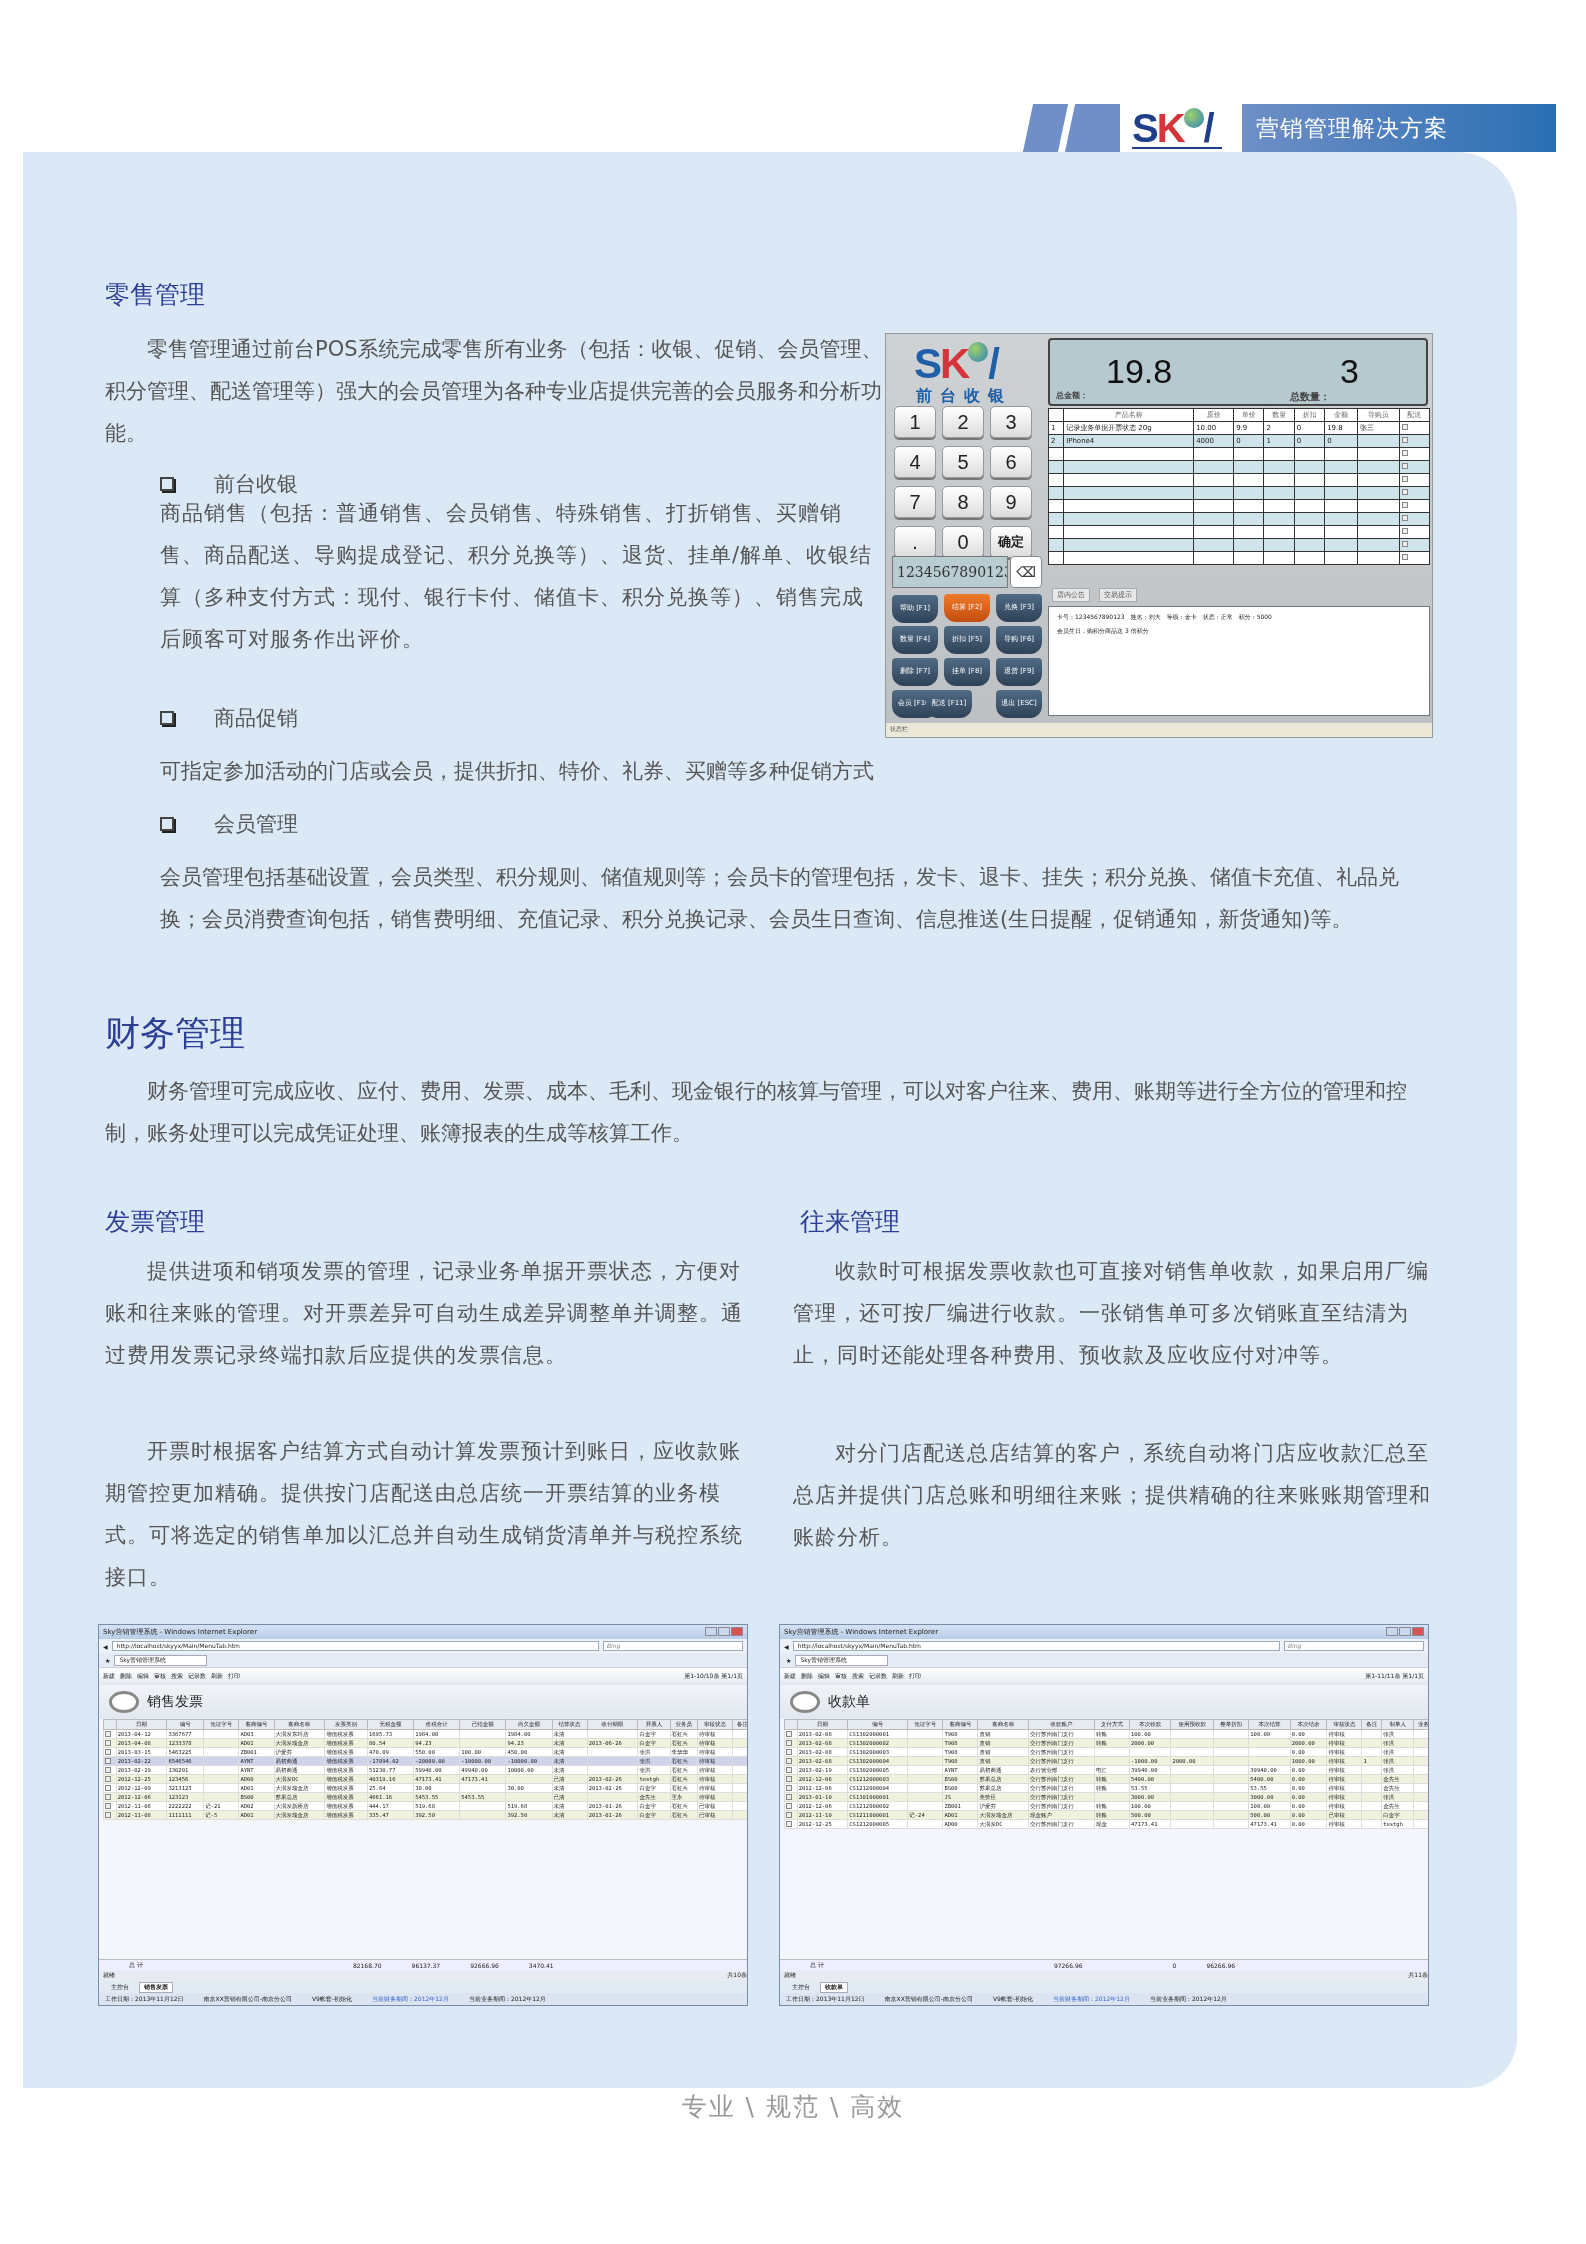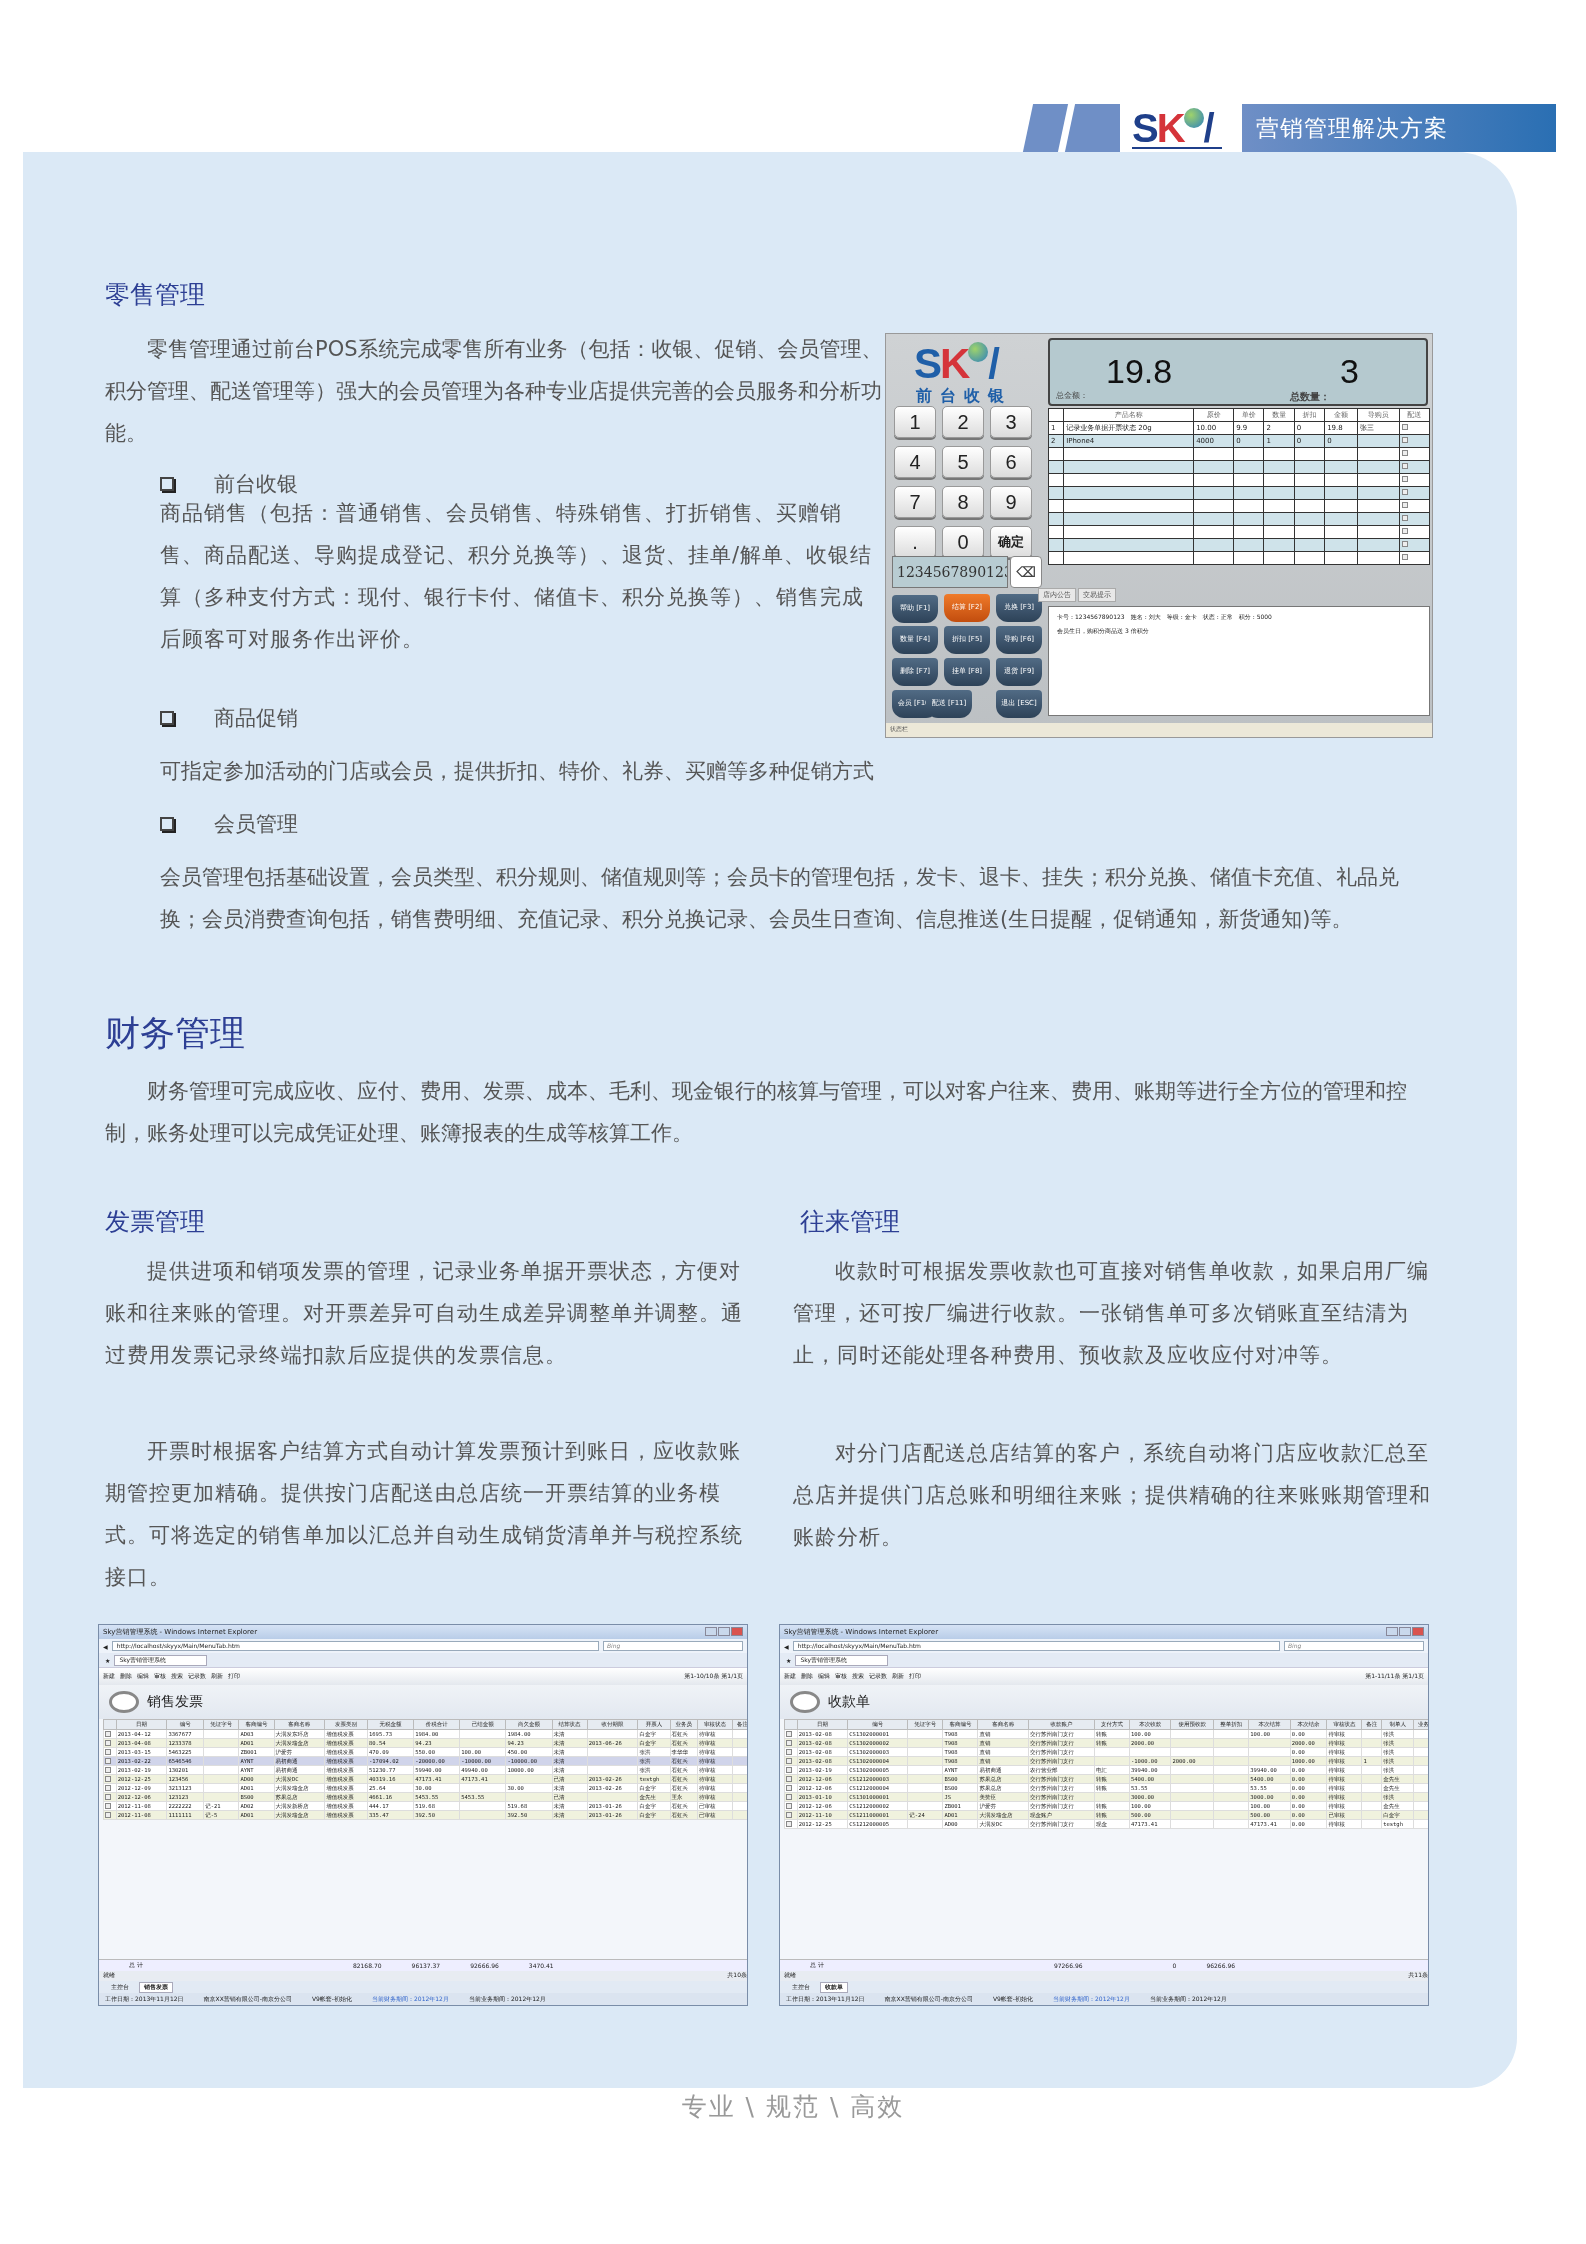--- a/index.html
+++ b/index.html
@@ -28,29 +28,29 @@
 .pos-sub{position:absolute;left:30px;top:52px;font-size:16px;color:#1f5fa8;letter-spacing:8px;font-weight:bold}
 .key{position:absolute;width:42px;height:32px;background:linear-gradient(#fff,#dcdcdc);border:1px solid #999;border-radius:5px;font:20px "Liberation Sans",sans-serif;text-align:center;line-height:30px;color:#222;box-shadow:0 2px 0 #777}
 .key.ok{font-size:13px;font-weight:bold}
 .input-disp{position:absolute;left:6px;top:222px;width:116px;height:32px;background:#b8ccd2;border:1px solid #777;font:14px "DejaVu Serif",serif;line-height:30px;padding-left:4px;color:#333;overflow:hidden}
 .bksp{position:absolute;left:124px;top:222px;width:32px;height:32px;background:#fff;border:1px solid #888;border-radius:4px;text-align:center;line-height:30px;font-size:14px;font-weight:bold}
 .fkey{position:absolute;width:46px;height:28px;background:linear-gradient(#516b85,#2d4258);border-radius:4px 4px 12px 12px;color:#fff;font-size:7px;text-align:center;line-height:26px}
 .fkey.active{background:linear-gradient(#f07a2a,#c24d0e)}
 .disp{position:absolute;left:162px;top:4px;width:380px;height:68px;background:#b5c9cf;border:2px solid #444;border-radius:4px}
 .disp-amt{position:absolute;left:56px;top:12px;font:34px "Liberation Sans",sans-serif;color:#111}
 .disp-qty{position:absolute;left:290px;top:12px;font:34px "Liberation Sans",sans-serif;color:#111}
-.disp-l1{position:absolute;left:6px;top:50px;font-size:8px;font-weight:normal}
+.disp-l1{position:absolute;left:6px;top:50px;font-size:8px;font-weight:bold}
 .disp-l2{position:absolute;left:240px;top:50px;font-size:10px;font-weight:bold}
 .grid{position:absolute;left:162px;top:74px;width:382px;border-collapse:collapse;font-size:7px}
 .grid td,.grid th{border:1px solid #333;height:13px;padding:0 2px;font-weight:normal;color:#222}
 .grid th{background:#fff;color:#666}
 .grid tr:nth-child(even) td{background:#cfe3ea}
 .grid tr:nth-child(odd) td{background:#fff}
 .chk{display:inline-block;width:6px;height:6px;border:1px solid #888;background:#eee}
-.tabs{position:absolute;left:152px;top:260px;display:flex;gap:2px}
+.tabs{position:absolute;left:166px;top:260px;display:flex;gap:9px}
 .tab{background:#e8e8e8;border:1px solid #aaa;font-size:7px;padding:1px 4px;color:#555}
 .notice{position:absolute;left:162px;top:272px;width:382px;height:110px;background:#fff;border:1px solid #777;font-size:6px;padding:3px 8px;color:#222;line-height:14px}
 .statusbar{position:absolute;left:0;bottom:0;width:100%;height:14px;background:#ece8d8;font-size:6px;padding:2px 4px;color:#555}
 
 .win{position:absolute;width:660px;height:380px;background:#f3f6fa;border:1px solid #7a8da8;font-size:6px;color:#222;overflow:hidden}
 .win-title{height:14px;background:linear-gradient(#d6e3f5,#b9cde8);padding:2px 4px;font-size:7px;display:flex;justify-content:space-between}
 .wbtns span{display:inline-block;width:12px;height:9px;background:#c9d8ec;border:1px solid #889;margin-left:1px}
 .wbtns span.x{background:#d9534f}
 .win-addr{height:14px;background:#eef3fa;display:flex;align-items:center;gap:4px;padding:0 4px}
 .addr-box{flex:1;height:10px;background:#fff;border:1px solid #9ab;font-size:6px;padding-left:4px;line-height:8px}

